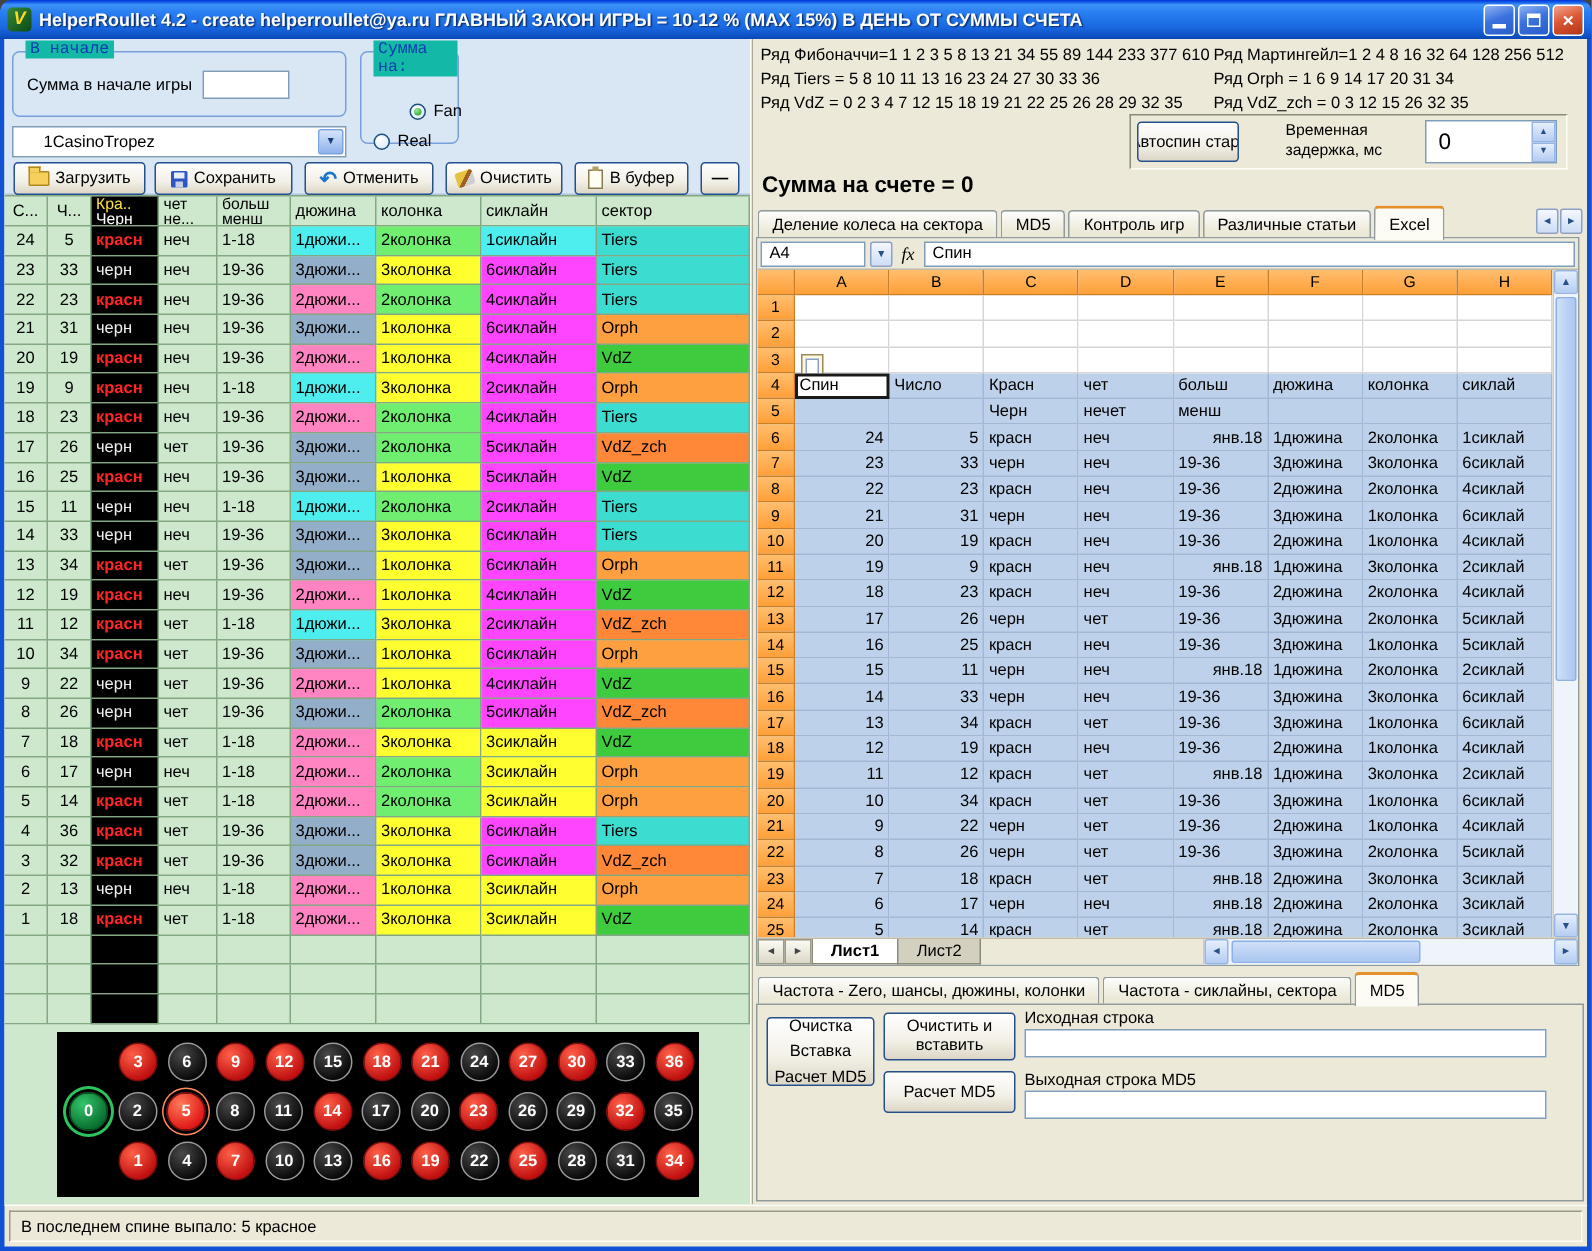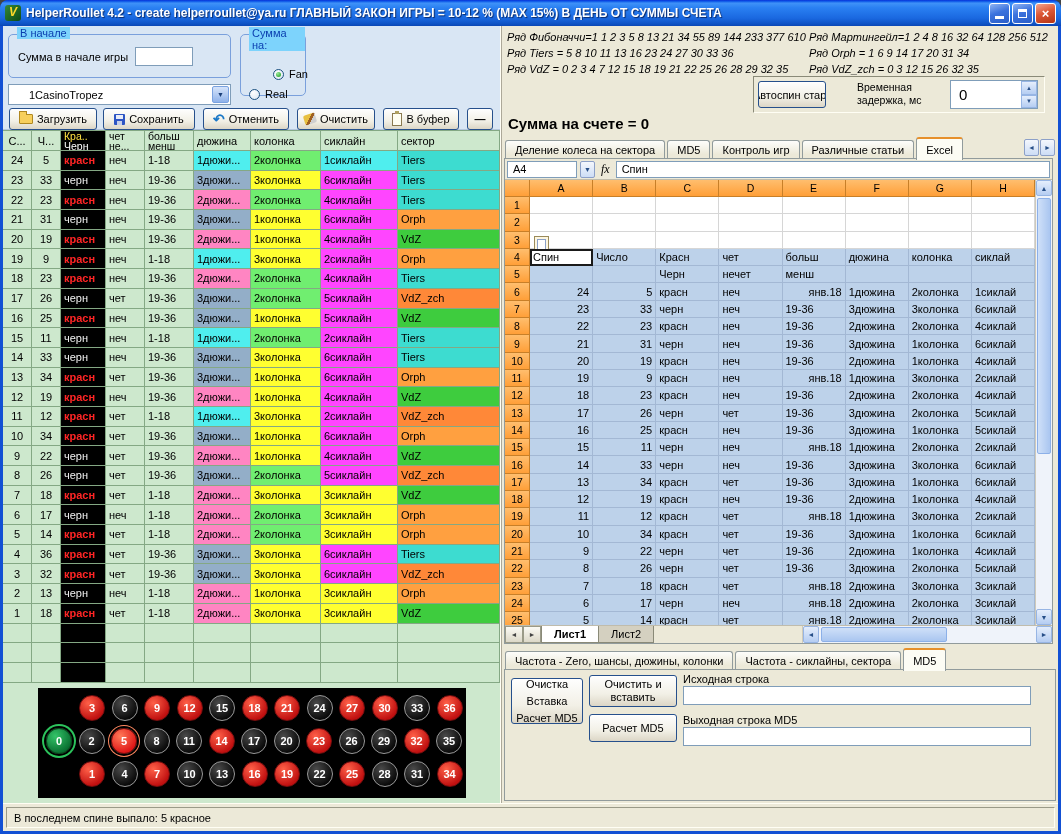--- a/index.html
+++ b/index.html
@@ -25,21 +25,21 @@
 
   
   .main { position:absolute; top:26px; left:3px; right:3px; bottom:31px; display:flex; background:#ece9d8; }
   .left-panel { position:relative; width:497px; flex:none; background:#cde8cd; overflow:hidden; }
   .divider { width:2px; background:#ece9d8; border-left:1px solid #fffef4; border-right:1px solid #aca899; }
   .right-panel { position:relative; flex:1; background:#ece9d8; overflow:hidden; font-size:11px; }
 
   
   .controls { position:absolute; top:0; left:0; right:0; height:104px; background:#d9e6f4; border-bottom:1px solid #b4c6dc; }
   .fieldset { position:absolute; border:1px solid #7aa0dc; border-radius:5px; }
-  .legend { position:absolute; top:-8px; left:8px; background:#7dd3fc; padding:0 3px; font-size:11px; color:#0b3fb0; }
+  .legend { position:absolute; top:-8px; left:8px; background:#14b8a6; padding:0 3px; font-size:11px; color:#0b3fb0;font-family:Liberation Mono, monospace; }
   #grp-start { left:5px; top:8px; width:223px; height:44px; }
   .sum-label { position:absolute; left:9px; top:16px; font-size:11px; color:#000; }
   .sum-input { position:absolute; left:126px; top:12px; width:58px; height:19px; border:1px solid #7f9db9; background:#fff; font-size:11px; padding:0 3px; font-family:inherit; }
   #grp-game { left:237px; top:8px; width:66px; height:62px; }
   .radio-row { position:absolute; left: 8px; display:flex; align-items:center; gap:5px; font-size:11px; }
   .radio-row.r1 { top:13px;margin-top:40px; } .radio-row.r2 { top:33px;padding-left:24px; }
   .radio { width:11px; height:11px; border-radius:50%; border:1px solid #1c5180; background:radial-gradient(circle at 35% 30%,#fff,#d8e6f2); position:relative; flex:none; }
   .radio.checked::after { content:""; position:absolute; inset:2px; border-radius:50%; background:radial-gradient(circle at 35% 30%,#9ae89a,#179a17); }
   .combo { position:absolute; left:5px; top:58px; width:223px; height:21px; border:1px solid #7f9db9; background:#fff; display:flex; align-items:center; }
   .combo-text { flex:1; font-size:11px; padding-left:20px; white-space:nowrap; overflow:hidden; }
@@ -92,21 +92,21 @@
   .chip.zero { background:radial-gradient(circle at 35% 30%,#34c468,#086e30 75%); border:1px solid #0a5020;
     box-shadow:0 0 0 2px #000, 0 0 0 4px #2cc35c; }
   .chip.last { box-shadow:0 0 0 2px #000, 0 0 0 3px #ff8860; background:radial-gradient(circle at 35% 30%,#ff7a58,#e01818 72%); }
 
   
   .statusbar { position:absolute; left:3px; right:3px; bottom:3px; height:28px; background:#ece9d8; border-top:1px solid #fffef4; }
   .status-inner { position:absolute; inset:3px; border:1px solid; border-color:#9a9a88 #fffef4 #fffef4 #9a9a88;
     display:flex; align-items:center; padding-left:7px; font-size:11px; }
 
   
-  .seq-col { position:absolute; top:3px; line-height:16px; white-space:nowrap; font-size:11px;font-style:italic; }
+  .seq-col { position:absolute; top:3px; line-height:16px; white-space:nowrap; font-size:11px; }
   #seq-left { left:5px; } #seq-right { left:307px; }
   .ctrl-box { position:absolute; left:251px; top:50px; width:292px; height:37px; background:#ece9d8;
     border:1px solid; border-color:#8a8a78 #fffef4 #fffef4 #8a8a78; }
   #autospin-btn { position:absolute; left:4px; top:4px; width:68px; height:27px; font-size:11px; }
   .delay-label { position:absolute; left:103px; top:4px; width:90px; font-size:10.5px; line-height:13px; }
   .spinner { position:absolute; left:196px; top:3px; width:88px; height:29px; background:#fff; border:1px solid #7f9db9; display:flex; }
   .spin-val { flex:1; font-size:15px; padding:5px 0 0 8px; }
   .spin-btns { width:16px; display:flex; flex-direction:column; }
   .spin-btn { flex:1; border:1px solid #97b5e4; background:linear-gradient(180deg,#e5eefc,#b5cdf2);
     color:#274f88; font-size:6px; display:flex; align-items:center; justify-content:center; }

